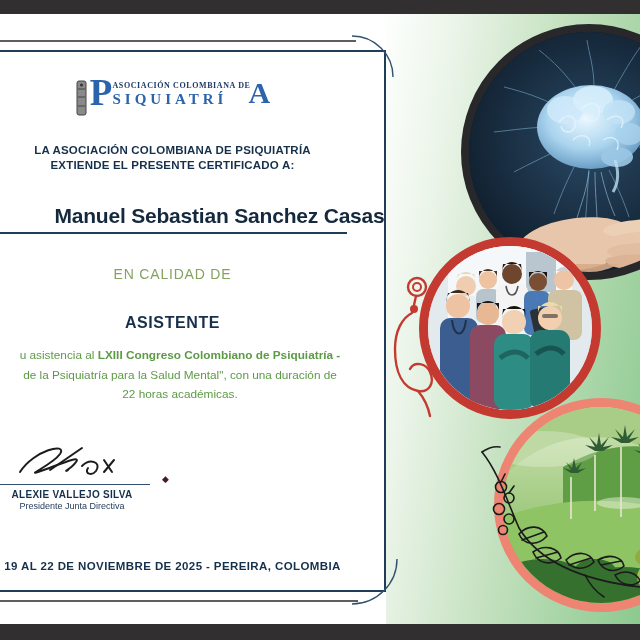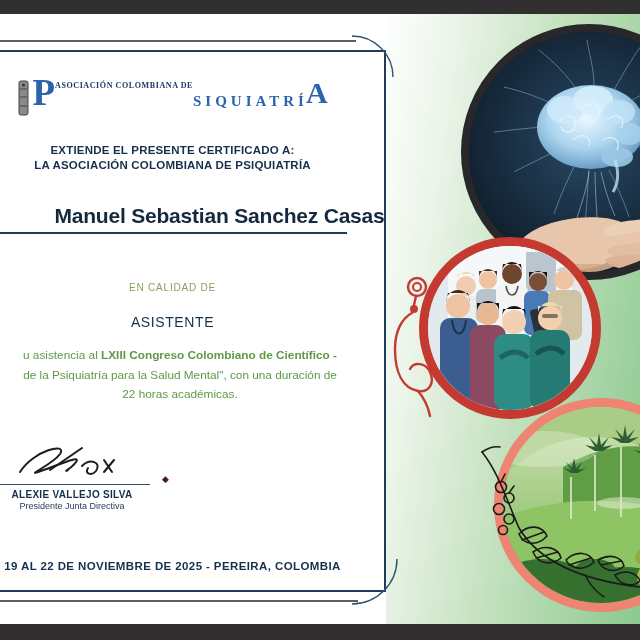--- a/index.html
+++ b/index.html
@@ -23,30 +23,30 @@
   
   .gray-line{position:absolute;height:2px;background:#5f5f5f;}
   #navy-rect{position:absolute;left:-20px;top:50px;width:406px;height:542px;
      border:2px solid #1f3c59;box-sizing:border-box;background:transparent;}
 
   .ctext{position:absolute;left:0;width:345px;text-align:center;color:#16304c;}
   #logo-row{position:absolute;left:0;top:76px;width:345px;display:flex;justify-content:center;
      align-items:flex-start;font-family:"Liberation Serif",serif;}
   #logo-emblem{margin-top:4px;margin-right:2px;}
   #logo-p{font-size:37px;line-height:34px;color:#2b64ad;font-weight:bold;}
-  #logo-col{display:flex;flex-direction:row;align-items:flex-start;margin-top:5px;}
+  #logo-col{display:flex;flex-direction:column;align-items:flex-start;margin-top:5px;}
   #logo-line1{font-size:8px;letter-spacing:.6px;color:#1e3a66;font-weight:bold;white-space:nowrap;}
-  #logo-line2{font-size:15px;letter-spacing:4px;color:#2b64ad;font-weight:bold;margin-top:12px;white-space:nowrap;}
+  #logo-line2{font-size:15px;letter-spacing:4px;color:#2b64ad;font-weight:bold;margin-top:1px;white-space:nowrap;}
   #logo-a{font-size:30px;line-height:30px;color:#2b64ad;font-weight:bold;margin-left:-2px;margin-top:2px;}
 
   #header{top:143px;font-size:11.5px;font-weight:bold;line-height:15px;letter-spacing:.2px;}
   #recipient{top:204px;font-size:21px;font-weight:bold;letter-spacing:-.2px;color:#15293e;padding-left:47px;}
   #name-underline{position:absolute;left:0;top:232px;width:347px;height:2px;background:#1f3c59;}
-  #en-calidad{top:266px;font-size:10px;letter-spacing:.8px;color:#86a35e;margin-top:16px;}
-  #role{top:314px;font-size:14px;font-weight:normal;letter-spacing:.6px;text-align:center;}
+  #en-calidad{top:266px;font-size:14px;letter-spacing:.8px;color:#86a35e;}
+  #role{top:314px;font-size:16px;font-weight:bold;letter-spacing:.6px;text-align:center;}
   #body-par{position:absolute;left:-12px;top:346px;width:384px;text-align:center;
      font-size:11.8px;line-height:19.5px;color:#5d9a45;}
   #body-par .bold{font-weight:bold;}
   #body-par div{white-space:nowrap;}
 
   .sig-block{position:absolute;width:164px;text-align:center;}
   #sig-left{left:-10px;top:440px;}
   #sig-right{left:180px;top:440px;}
   .sig-draw{height:40px;}
   .sig-line{height:1px;background:#31506e;margin:0 4px;}
@@ -230,32 +230,32 @@
     </svg>
     <span id="logo-p">P</span>
     <span id="logo-col">
       <span id="logo-line1">ASOCIACIÓN COLOMBIANA DE</span>
       <span id="logo-line2">SIQUIATRÍ</span>
     </span>
     <span id="logo-a">A</span>
   </div>
 
   <div class="ctext" id="header">
+    <div>LA ASOCIACIÓN COLOMBIANA DE PSIQUIATRÍA</div>
     <div>EXTIENDE EL PRESENTE CERTIFICADO A:</div>
-    <div>LA ASOCIACIÓN COLOMBIANA DE PSIQUIATRÍA</div>
   </div>
 
   <div class="ctext" id="recipient">Manuel Sebastian Sanchez Casas</div>
   <div id="name-underline"></div>
 
   <div class="ctext" id="en-calidad">EN CALIDAD DE</div>
   <div class="ctext" id="role">ASISTENTE</div>
 
   <div id="body-par">
-    <div><span>u asistencia al </span><span class="bold">LXIII Congreso Colombiano de Científico -</span></div>
+    <div><span>u asistencia al </span><span class="bold">LXIII Congreso Colombiano de Psiquiatría -</span></div>
     <div>de la Psiquiatría para la Salud Mental", con una duración de</div>
     <div>22 horas académicas.</div>
   </div>
 
   <div class="sig-block" id="sig-left">
     <svg class="sig-draw" width="164" height="40" viewBox="0 0 164 40">
       <g stroke="#1c1c1c" stroke-width="2" fill="none" stroke-linecap="round">
         <path d="M30,32 C44,10 78,2 70,14 C63,24 36,36 48,32 C66,26 92,14 86,22 C82,28 72,33 78,30"></path>
         <path d="M60,30 L92,8"></path>
         <path d="M92,26 C100,18 112,22 106,31 C102,36 94,34 98,28"></path>

